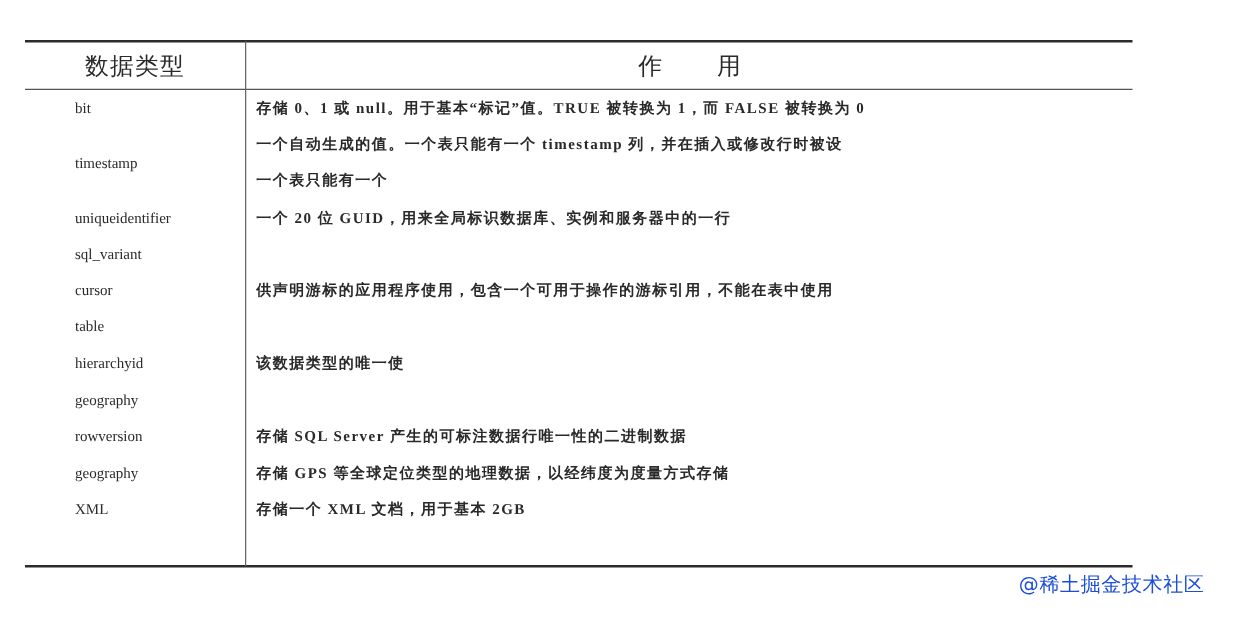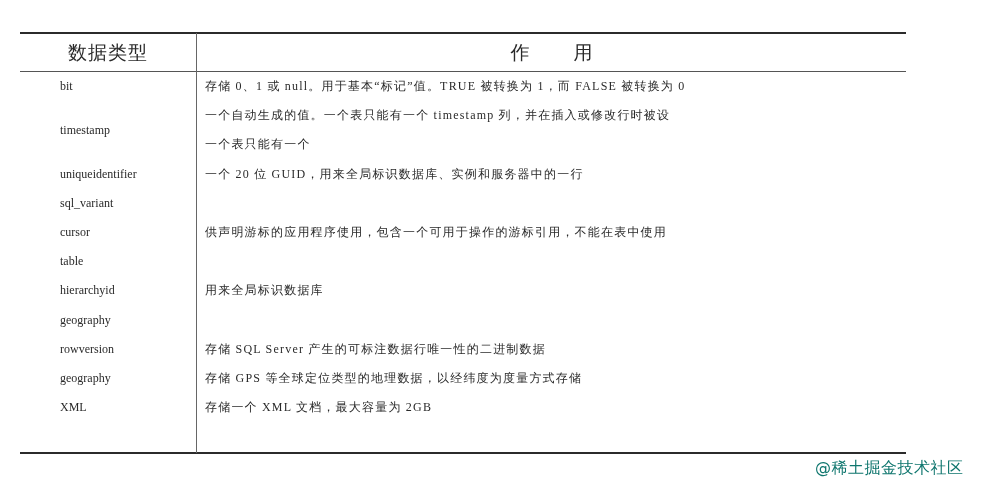--- a/index.html
+++ b/index.html
@@ -10,24 +10,24 @@
   .rule-head { position: absolute; left: 0; top: 39px; width: 886px; height: 1px; background: #555; }
   .rule-bottom { position: absolute; left: 0; top: 420px; width: 886px; height: 2px; background: #2b2b2b; }
   .vdiv { position: absolute; left: 176px; top: 1px; width: 1px; height: 420px; background: #666; }
   .head { position: absolute; top: 2px; height: 37px; display: flex; align-items: center; font-size: 19px; }
   .head-type { left: 0; width: 176px; justify-content: center; letter-spacing: 1px; }
   .head-use { left: 177px; width: 709px; justify-content: center; }
   .head-use span { letter-spacing: 44px; padding-left: 44px; }
   .rows { position: absolute; left: 0; top: 40px; width: 886px; }
   .row { display: flex; font-size: 12px; line-height: 29.2px; align-items: center; }
   .cell-type { width: 176px; box-sizing: border-box; padding-left: 40px; white-space: nowrap; }
-  .cell-desc { width: 709px; box-sizing: border-box; padding-left: 9px; letter-spacing: 1.2px; }
+  .cell-desc { width: 709px; box-sizing: border-box; padding-left: 9px; letter-spacing: 1.2px; font-weight: bold; }
   .cell-desc div { white-space: nowrap; }
   .watermark { position: absolute; left: 815px; top: 458px; font-family: "DejaVu Sans", sans-serif;
-               font-size: 16px; color: #0f766e; letter-spacing: 0.5px; }
+               font-size: 16px; color: #1d4ed8; letter-spacing: 0.5px; }
 </style>
 </head>
 <body>
 
 <div class="table">
   <div class="rule-top"></div>
   <div class="rule-head"></div>
   <div class="rule-bottom"></div>
   <div class="vdiv"></div>
 
@@ -64,40 +64,40 @@
         <div class="cell-desc">
           <div>供声明游标的应用程序使用，包含一个可用于操作的游标引用，不能在表中使用</div>
         </div>
       </div>
       <div class="row">
         <div class="cell-type">table</div>
       </div>
       <div class="row">
         <div class="cell-type">hierarchyid</div>
         <div class="cell-desc">
-          <div>用来全局标识数据库</div>
+          <div>该数据类型的唯一使</div>
         </div>
       </div>
       <div class="row">
         <div class="cell-type">geography</div>
       </div>
       <div class="row">
         <div class="cell-type">rowversion</div>
         <div class="cell-desc">
           <div>存储 SQL Server 产生的可标注数据行唯一性的二进制数据</div>
         </div>
       </div>
       <div class="row">
         <div class="cell-type">geography</div>
         <div class="cell-desc">
           <div>存储 GPS 等全球定位类型的地理数据，以经纬度为度量方式存储</div>
         </div>
       </div>
       <div class="row">
         <div class="cell-type">XML</div>
         <div class="cell-desc">
-          <div>存储一个 XML 文档，最大容量为 2GB</div>
+          <div>存储一个 XML 文档，用于基本 2GB</div>
         </div>
       </div>
     </div>
 </div>
 
 <div class="watermark">@稀土掘金技术社区</div>
 
 </body></html>

